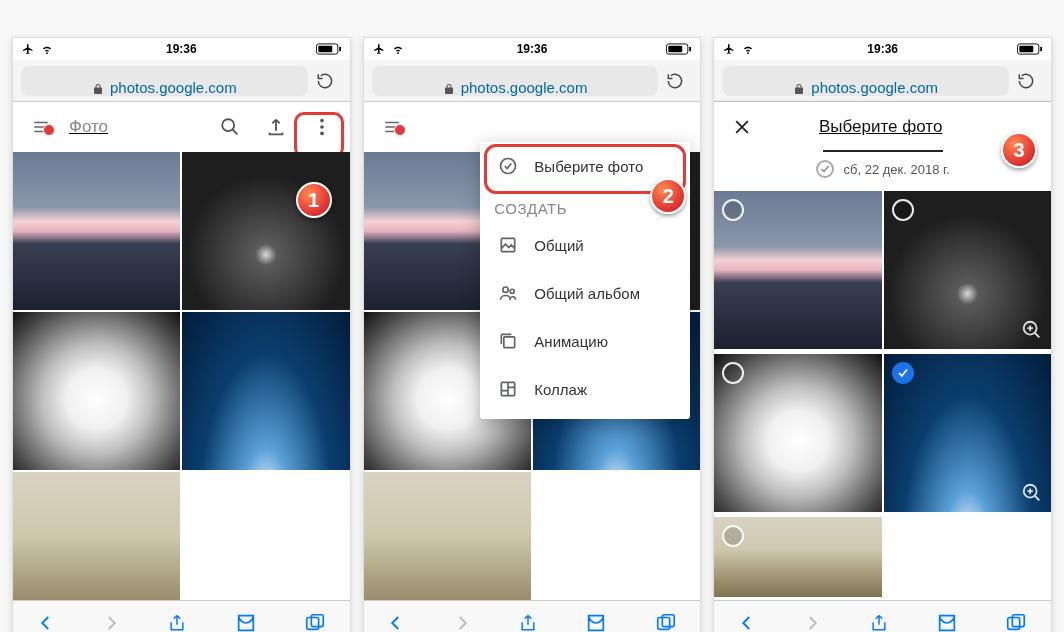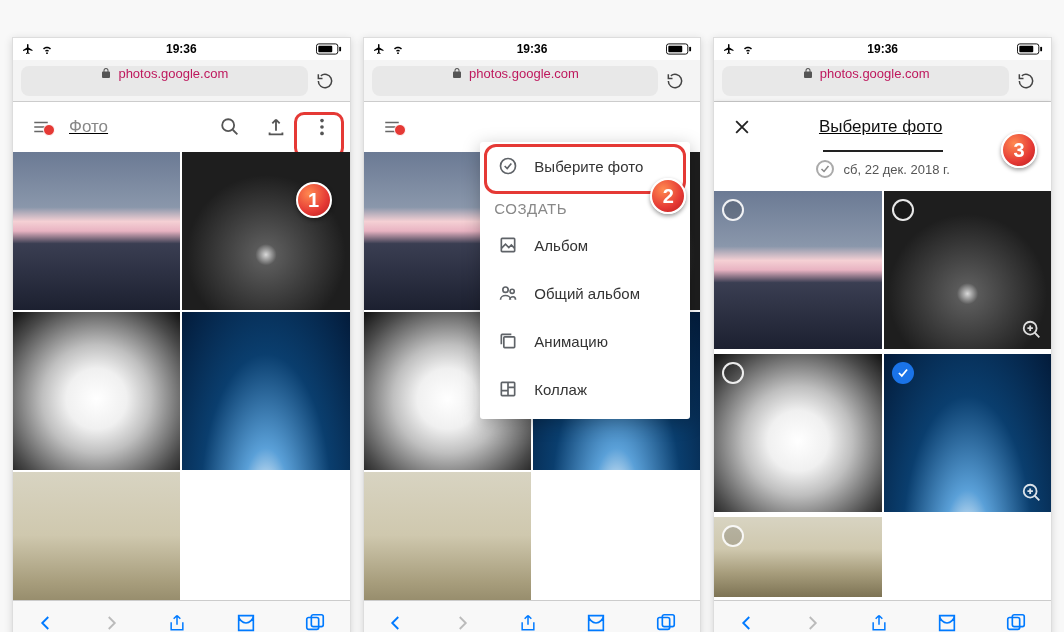--- a/index.html
+++ b/index.html
@@ -45,25 +45,25 @@
     padding: 0 8px;
     border-bottom: 1px solid #ccc;
     background: #f4f4f4;
   }
   .url-pill {
     flex: 1;
     height: 30px;
     background: #e8e8e8;
     border-radius: 8px;
     display: flex;
-    align-items: flex-start;
+    align-items: flex-end;
     justify-content: center;
     gap: 6px;
-    font-size: 13px;
-    color: #be185d;
+    font-size: 15px;
+    color: #0369a1;
   }
   .reload-slot { width: 34px; display:flex; justify-content:center; }
   
   .app-header {
     height: 50px;
     display: flex;
     align-items: center;
     padding: 0 6px;
     gap: 2px;
     background: #fff;
@@ -367,21 +367,21 @@
       <span>Выберите фото</span>
     </div>
     <div class="dd-section">СОЗДАТЬ</div>
     <div class="dd-item">
       <span class="icn">
           <svg width="20" height="20" viewBox="0 0 24 24">
             <rect x="4" y="4" width="16" height="16" rx="1" fill="none" stroke="#5f6368" stroke-width="2"></rect>
             <path fill="none" stroke="#5f6368" stroke-width="2" d="M4 16l5-5 4 4 3-3 4 4"></path>
           </svg>
         </span>
-      <span>Альбом</span>
+      <span>Общий</span>
     </div>
     <div class="dd-item">
       <span class="icn">
           <svg width="20" height="20" viewBox="0 0 24 24">
             <circle cx="9" cy="8" r="3.2" fill="none" stroke="#5f6368" stroke-width="2"></circle>
             <circle cx="17" cy="10" r="2.5" fill="none" stroke="#5f6368" stroke-width="2"></circle>
             <path fill="none" stroke="#5f6368" stroke-width="2" d="M3 20c0-3 3-5 6-5s6 2 6 5M14 20c0-2 2-3.5 4-3.5s3 1 3 3.5"></path>
           </svg>
         </span>
       <span>Общий альбом</span>

